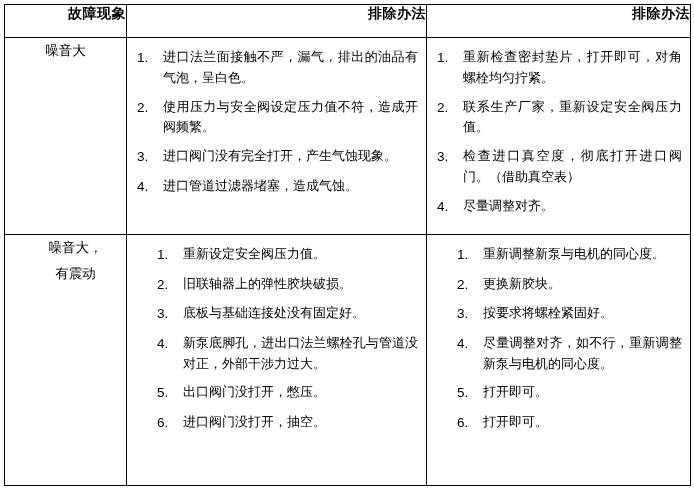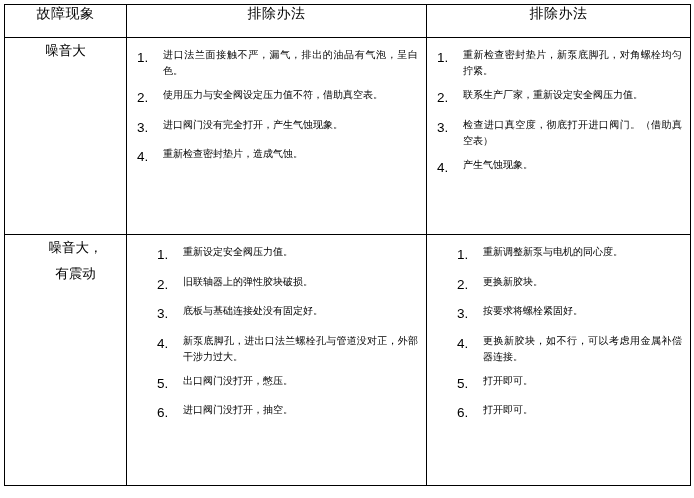--- a/index.html
+++ b/index.html
@@ -26,23 +26,23 @@
     font-size: 13.5px;
   }
   table.fault-table th,
   table.fault-table td {
     border: 1px solid #000000;
     vertical-align: top;
     padding: 0;
   }
   thead th {
     height: 32px;
-    text-align: center;
+    text-align: right;
     vertical-align: middle;
-    font-weight: normal;
+    font-weight: bold;
     font-size: 14px;
     letter-spacing: 0.5px;
   }
   col.c1 { width: 122px; }
   col.c2 { width: 300px; }
   col.c3 { width: 264px; }
 
   td.symptom {
     text-align: center;
     vertical-align: middle;
@@ -68,21 +68,21 @@
     margin-bottom: 0;
   }
   .num {
     flex: 0 0 auto;
     width: 26px;
     text-align: left;
     font-size: 13.5px;
   }
   .txt {
     flex: 1 1 auto;
-    font-size: 10px;
+    font-size: 13px;
     text-align: justify;
     text-justify: inter-ideograph;
   }
   tr.row-noise td { height: 196px; }
   tr.row-vibration td { height: 250px; padding-left: 20px; }
 </style>
 </head>
 <body>
 
 <div class="sheet">
@@ -105,49 +105,49 @@
           <span class="sym-line">噪音大</span>
         </td>
         <td>
           <ol class="items">
             <li>
               <span class="num">1.</span>
               <span class="txt">进口法兰面接触不严，漏气，排出的油品有气泡，呈白色。</span>
             </li>
             <li>
               <span class="num">2.</span>
-              <span class="txt">使用压力与安全阀设定压力值不符，借助真空表。</span>
+              <span class="txt">使用压力与安全阀设定压力值不符，造成开阀频繁。</span>
             </li>
             <li>
               <span class="num">3.</span>
               <span class="txt">进口阀门没有完全打开，产生气蚀现象。</span>
             </li>
             <li>
               <span class="num">4.</span>
-              <span class="txt">重新检查密封垫片，造成气蚀。</span>
-            </li>
-          </ol>
-        </td>
-        <td>
-          <ol class="items">
-            <li>
-              <span class="num">1.</span>
-              <span class="txt">重新检查密封垫片，新泵底脚孔，对角螺栓均匀拧紧。</span>
+              <span class="txt">进口管道过滤器堵塞，造成气蚀。</span>
+            </li>
+          </ol>
+        </td>
+        <td>
+          <ol class="items">
+            <li>
+              <span class="num">1.</span>
+              <span class="txt">重新检查密封垫片，打开即可，对角螺栓均匀拧紧。</span>
             </li>
             <li>
               <span class="num">2.</span>
               <span class="txt">联系生产厂家，重新设定安全阀压力值。</span>
             </li>
             <li>
               <span class="num">3.</span>
               <span class="txt">检查进口真空度，彻底打开进口阀门。（借助真空表）</span>
             </li>
             <li>
               <span class="num">4.</span>
-              <span class="txt">产生气蚀现象。</span>
+              <span class="txt">尽量调整对齐。</span>
             </li>
           </ol>
         </td>
       </tr>
       <tr class="row-vibration">
         <td class="symptom">
           <span class="sym-line">噪音大，</span>
           <span class="sym-line">有震动</span>
         </td>
         <td>
@@ -187,21 +187,21 @@
             <li>
               <span class="num">2.</span>
               <span class="txt">更换新胶块。</span>
             </li>
             <li>
               <span class="num">3.</span>
               <span class="txt">按要求将螺栓紧固好。</span>
             </li>
             <li>
               <span class="num">4.</span>
-              <span class="txt">更换新胶块，如不行，可以考虑用金属补偿器连接。</span>
+              <span class="txt">尽量调整对齐，如不行，重新调整新泵与电机的同心度。</span>
             </li>
             <li>
               <span class="num">5.</span>
               <span class="txt">打开即可。</span>
             </li>
             <li>
               <span class="num">6.</span>
               <span class="txt">打开即可。</span>
             </li>
           </ol>

